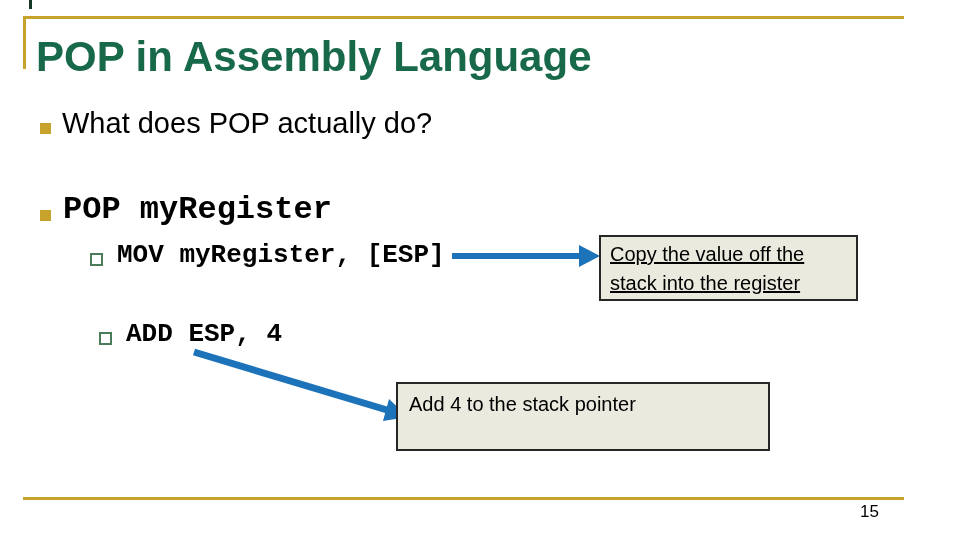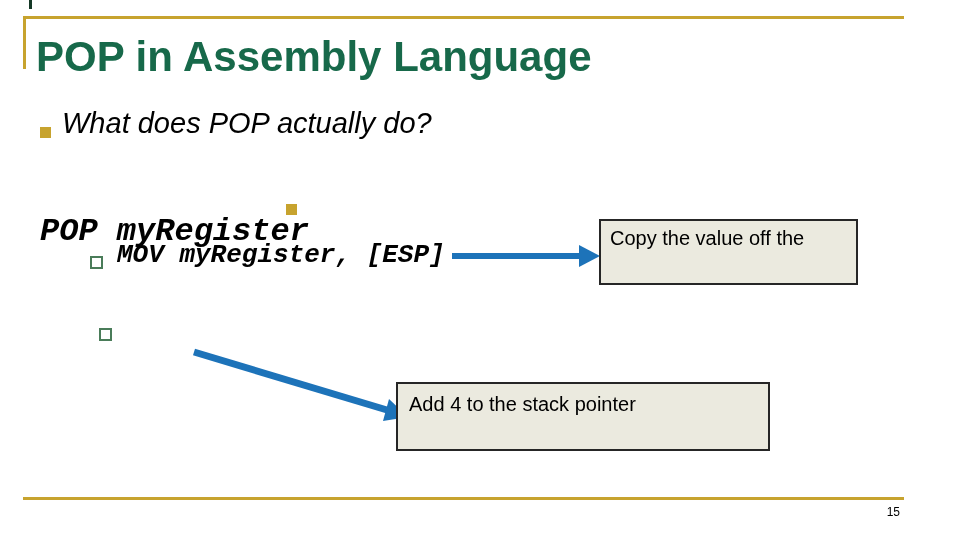--- a/index.html
+++ b/index.html
@@ -26,53 +26,53 @@
   .rule-left{position:absolute;left:23px;top:16px;width:3px;height:53px;background:var(--gold);}
   .rule-bottom{position:absolute;left:23px;top:497px;width:881px;height:3px;background:var(--gold);}
 
   .title{
     position:absolute;left:36px;top:33px;margin:0;
     font-size:42px;font-weight:bold;line-height:48px;
     color:var(--title-green);
     white-space:nowrap;
   }
 
-  .row{position:absolute;display:flex;align-items:flex-end;white-space:nowrap;font-style:italic;}
+  .row{position:absolute;display:flex;align-items:center;white-space:nowrap;}
   .sq-gold{width:11px;height:11px;background:var(--gold);flex:0 0 auto;}
   .sq-hollow{width:9px;height:9px;background:transparent;border:2px solid var(--sub-bullet-green);box-sizing:content-box;flex:0 0 auto;}
 
   .row-question{left:40px;top:108px;}
   .row-question .sq-gold{margin-top:10px;margin-right:11px;}
   .question-text{font-size:29px;line-height:30px;}
 
-  .row-pop{left:40px;top:193px;flex-direction:column;}
+  .row-pop{left:40px;top:193px;}
   .row-pop .sq-gold{margin-top:11px;margin-right:12px;}
   .code-l1{font-family:"Liberation Mono","DejaVu Sans Mono",monospace;font-weight:bold;font-size:32px;line-height:33px;}
 
   .row-mov{left:90px;top:241px;}
   .row-add{left:99px;top:320px;}
   .row-mov .sq-hollow,.row-add .sq-hollow{margin-top:8px;margin-right:14px;}
   .code-l2{font-family:"Liberation Mono","DejaVu Sans Mono",monospace;font-weight:bold;font-size:26px;line-height:28px;}
 
   .callout{
     position:absolute;
     background:var(--callout-bg);
     border:2px solid var(--callout-border);
     box-sizing:border-box;
     font-size:20px;line-height:29px;
   }
   .callout span{display:block;}
-  .callout-copy{left:599px;top:219px;width:259px;height:66px;padding:3px 16px 0 9px;}
+  .callout-copy{left:599px;top:235px;width:259px;height:66px;padding:3px 16px 0 9px;text-decoration:underline;}
   .callout-add4{left:396px;top:382px;width:374px;height:69px;padding:5px 6px 16px 11px;line-height:30px;}
 
   .arrow-layer{position:absolute;left:0;top:0;width:960px;height:540px;pointer-events:none;}
 
   .page-number{
     position:absolute;left:860px;top:502px;width:40px;
-    text-align:right;font-size:12px;line-height:20px;
+    text-align:left;font-size:17px;line-height:20px;
   }
 </style>
 </head>
 <body>
 
 <div class="slide">
 
   <div class="top-tick"></div>
   <div class="rule-top"></div>
   <div class="rule-left"></div>
@@ -89,35 +89,37 @@
     <span class="code-l1">POP myRegister</span>
   </div>
 
   <div class="row row-mov">
     <span class="sq-hollow"></span>
     <span class="code-l2">MOV myRegister, [ESP]</span>
   </div>
 
   <div class="row row-add">
     <span class="sq-hollow"></span>
+    <span class="code-l2">ADD ESP, 4</span>
   </div>
 
   <svg class="arrow-layer" viewBox="0 0 960 540">
     <g>
       <line x1="452" y1="256" x2="580" y2="256" style="stroke:var(--arrow-blue,#1D73B9);stroke-width:6;"></line>
       <polygon points="579,245 600,256 579,267" style="fill:var(--arrow-blue,#1D73B9);"></polygon>
     </g>
     <g>
       <line x1="194" y1="352" x2="387" y2="410" style="stroke:var(--arrow-blue,#1D73B9);stroke-width:7;"></line>
       <polygon points="408,417 383,421 389,399" style="fill:var(--arrow-blue,#1D73B9);"></polygon>
     </g>
   </svg>
 
   <div class="callout callout-copy">
     <span>Copy the value off the</span>
+    <span>stack into the register</span>
   </div>
 
   <div class="callout callout-add4">
     <span>Add 4 to the stack pointer</span>
   </div>
 
   <div class="rule-bottom"></div>
   <div class="page-number">15</div>
 
 </div>

